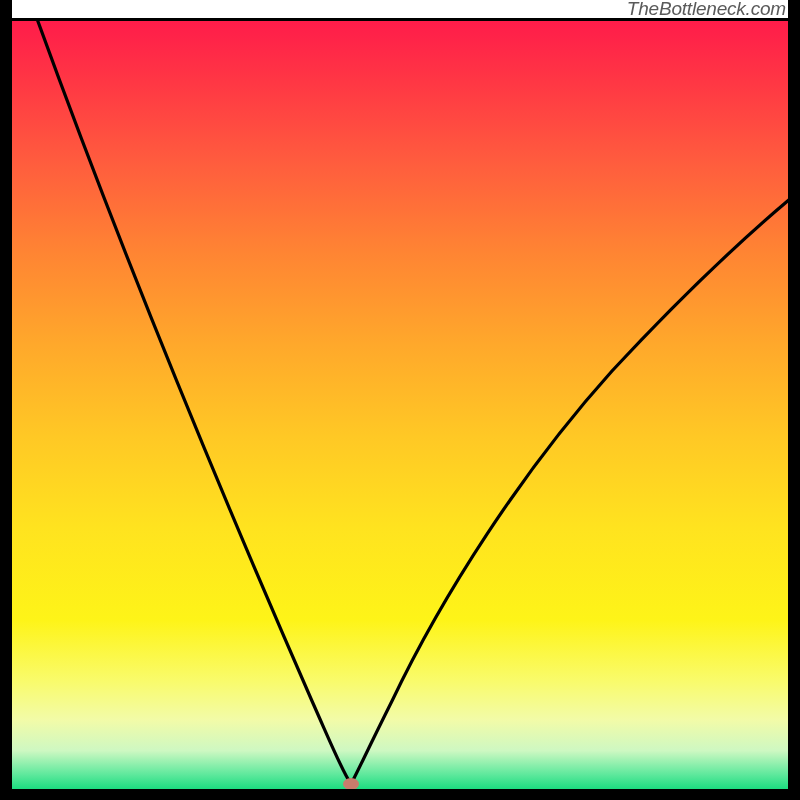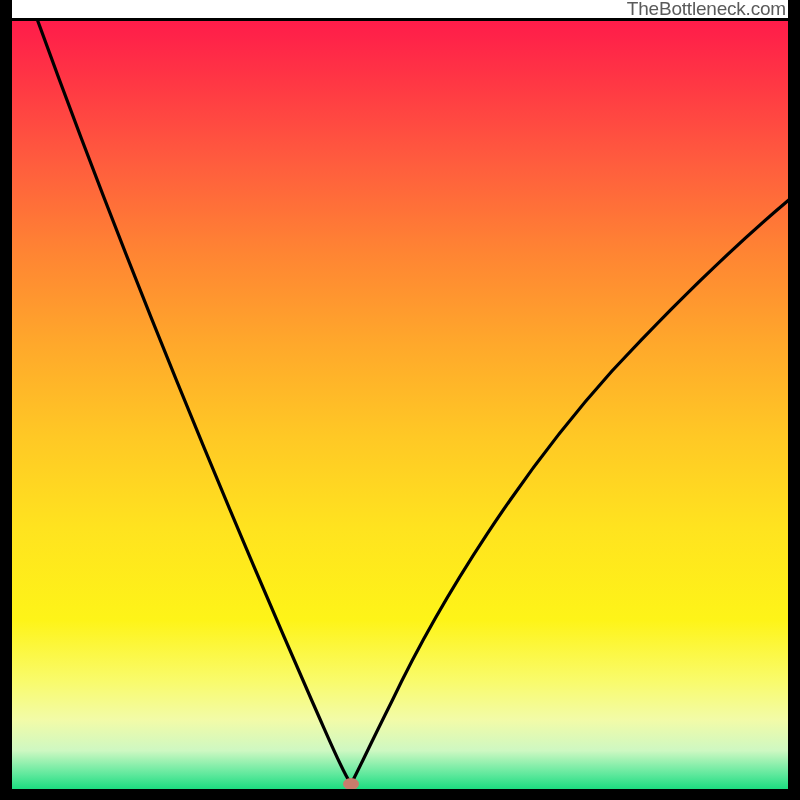--- a/index.html
+++ b/index.html
@@ -5,20 +5,21 @@
   body {
     margin: 0;
     padding: 0;
     background: white;
     overflow: hidden;
   }
   .container {
     position: relative;
     width: 800px;
     height: 800px;
+    font-style: italic;
   }
   .chart-area {
     position: absolute;
     left: 12px;
     top: 21px;
     width: 776px;
     height: 768px;
     background: linear-gradient(to bottom,
       #ff1c4a 0%,
       #ff3744 8%,

